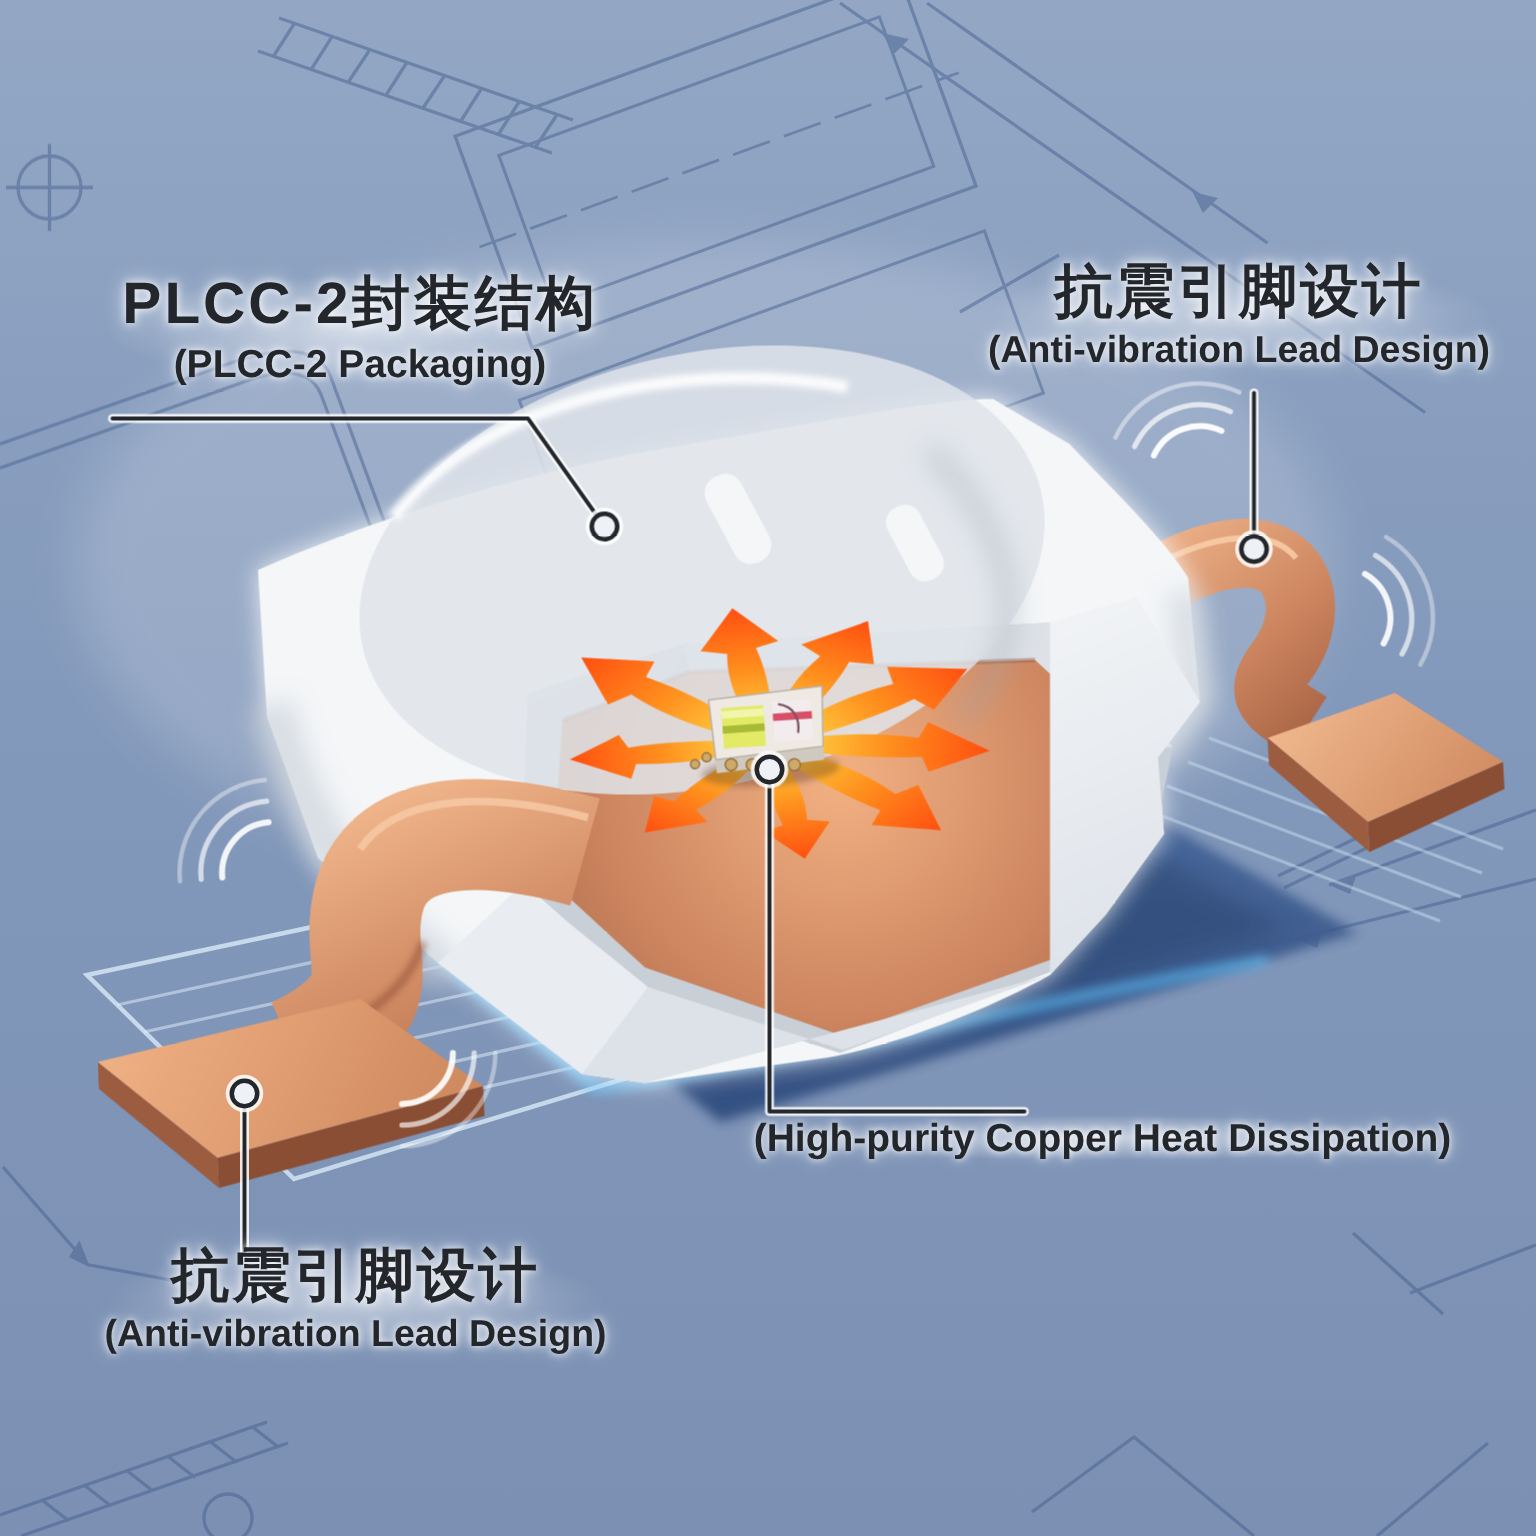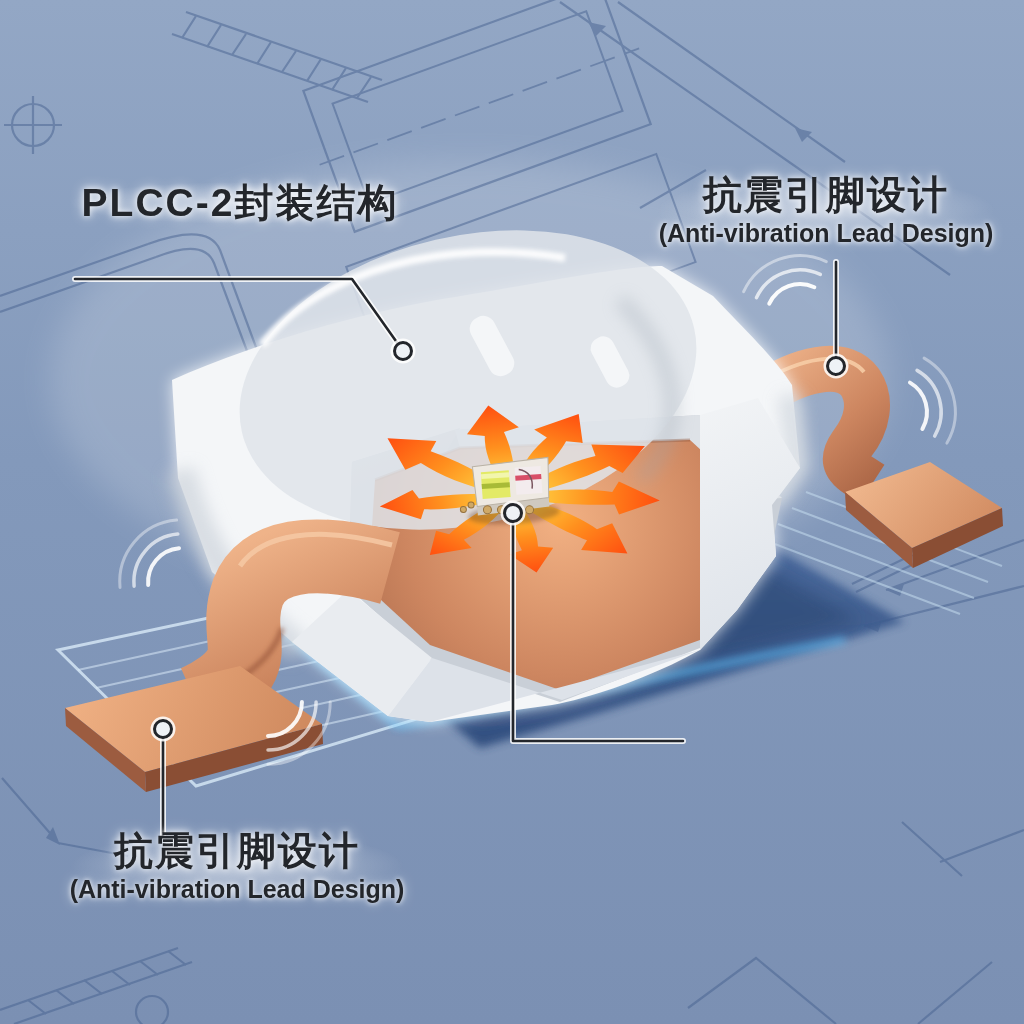--- a/index.html
+++ b/index.html
@@ -291,28 +291,30 @@
       <circle cx="513" cy="513" r="11" stroke="#ffffff" stroke-width="3" opacity=".85"></circle>
       <circle cx="513" cy="513" r="8.5" fill="#eef2f6" stroke="#23262b" stroke-width="3"></circle>
     </g>
   </g>
 
   <rect x="0" y="0" width="1024" height="1024" fill="none"></rect>
 </svg>
 
   <div class="callout c-tl">
     <span class="zh">PLCC-2封装结构</span>
+    <span class="en">(PLCC-2 Packaging)</span>
   </div>
 
   <div class="callout c-tr">
     <span class="zh">抗震引脚设计</span>
     <span class="en">(Anti-vibration Lead Design)</span>
   </div>
 
   <div class="callout c-br">
+    <span class="en">(High-purity Copper Heat Dissipation)</span>
   </div>
 
   <div class="callout c-bl">
     <span class="zh">抗震引脚设计</span>
     <span class="en">(Anti-vibration Lead Design)</span>
   </div>
 
 </div>
 
 </body></html>

